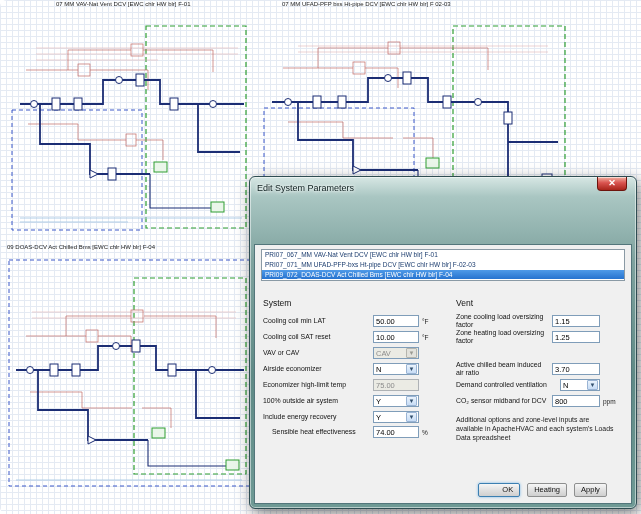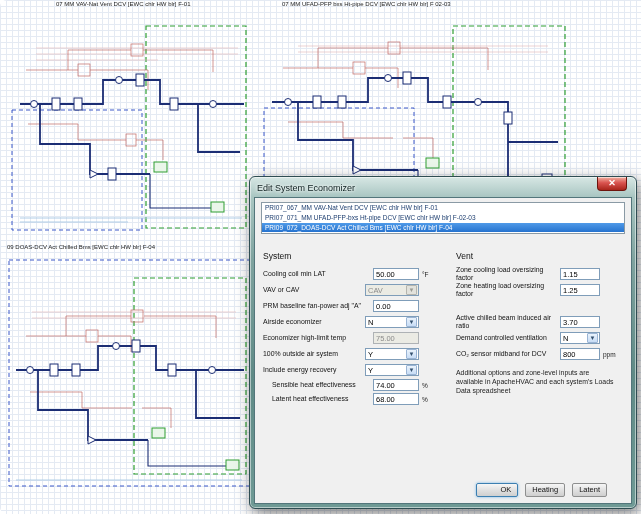--- a/index.html
+++ b/index.html
@@ -29,41 +29,41 @@
     background:linear-gradient(180deg,#d7e7e4 0%,#a9c6c2 6%,#7fa39f 25%,#5f8a86 60%,#6f9a95 100%);
     box-shadow:3px 5px 16px rgba(0,0,0,.5), inset 0 0 0 1px rgba(255,255,255,.5);}
   .titlebar{height:16px;position:relative;flex:0 0 auto;}
   .dlg-title{font-size:9px;color:#0d1f1f;line-height:15px;padding-left:3px;
     text-shadow:0 0 3px #fff,0 0 4px #fff;}
   .close-btn{position:absolute;top:-4px;right:5px;width:30px;height:14px;cursor:default;
     background:linear-gradient(180deg,#f2b3a2 0%,#d9534f 45%,#a8251b 100%);
     border:1px solid #6d140d;border-top:none;border-radius:0 0 4px 4px;
     color:#fff;font-size:9px;line-height:12px;text-align:center;font-weight:bold;
     box-shadow:inset 0 1px 0 rgba(255,255,255,.55);}
-  .dlg-body{position:relative;flex:1;background:#f0f0f0;border:1px solid #53767b;}
+  .dlg-body{position:relative;flex:1;background:#f0f0f0;border:1px solid #53767b;margin-top:47px;}
   
   .listbox{position:absolute;left:6px;top:4px;right:6px;height:32px;background:#fff;
     border:1px solid #8a9aa5;overflow:hidden;}
   .list-item{font-size:6.5px;line-height:9.8px;padding:0 3px;color:#1b3c6e;white-space:nowrap;}
   .list-item.selected{background:linear-gradient(180deg,#4f9ae8,#2673cf);color:#fff;}
   
   .col{position:absolute;top:52px;}
   .col-system{left:8px;width:172px;}
   .col-zone{left:201px;width:162px;}
   .col-heading{font-size:8.5px;color:#111;height:16px;line-height:12px;}
   .row{display:flex;align-items:center;height:16px;}
   .row.short{height:14px;}
   .spacer{height:16px;}
   .lbl{flex:1;font-size:6.9px;line-height:7.6px;color:#111;padding-right:3px;}
   .row.indent .lbl{padding-left:9px;}
   .field{width:46px;height:12px;border:1px solid #7f9db9;background:#fff;
     font-size:7.5px;padding:0 2px;color:#000;font-family:"Liberation Sans",sans-serif;}
-  .col-zone .field{width:40px;}
+  .col-zone .field{width:48px;}
   .field.disabled,.field:disabled{background:#ebebe4;color:#8b8b8b;border-color:#aeb2b5;}
-  .combo{width:54px;height:12px;border:1px solid #7f9db9;background:#fff;
+  .combo{width:46px;height:12px;border:1px solid #7f9db9;background:#fff;
     display:flex;align-items:center;font-size:7.5px;}
   .col-zone .combo{width:40px;}
   .combo .val{flex:1;padding-left:2px;color:#000;}
   .combo .arrow{width:11px;height:10px;margin-right:1px;border:1px solid #9ab4d4;border-radius:1px;
     background:linear-gradient(180deg,#eaf3fc,#c7dcf5);font-size:6px;line-height:9px;
     text-align:center;color:#33506e;}
   .combo.disabled{background:#ebebe4;}
   .combo.disabled .val{color:#8b8b8b;}
   .combo.disabled .arrow{background:#e2e2dc;border-color:#b5b5ae;color:#9a9a93;}
   .unit{width:16px;font-size:6.5px;color:#222;padding-left:3px;}
@@ -158,51 +158,51 @@
     <circle class="comp" cx="206" cy="118" r="3.5"></circle>
     <polygon class="comp" points="82,184 90,188 82,192"></polygon>
     <rect class="greenbox" x="146" y="176" width="13" height="10"></rect>
     <rect class="greenbox" x="220" y="208" width="13" height="10"></rect>
     <path class="cyan" d="M10,228 H236"></path>
   </svg>
 </div>
 
 <div class="dialog">
   <div class="titlebar">
-    <div class="dlg-title">Edit System Economizer</div>
+    <div class="dlg-title">Edit System Parameters</div>
     <div class="close-btn">
       <span>✕</span>
     </div>
   </div>
   <div class="dlg-body">
     <div class="listbox">
         <div class="list-item">PRI07_067_MM VAV-Nat Vent DCV [EWC chlr HW blr] F-01</div>
         <div class="list-item">PRI07_071_MM UFAD-PFP-bxs Ht-pipe DCV [EWC chlr HW blr] F-02-03</div>
         <div class="list-item selected">PRI09_072_DOAS-DCV Act Chilled Bms [EWC chlr HW blr] F-04</div>
       </div>
 
     <div class="col col-system">
       <div class="col-heading">System</div>
       <div id="system-rows">
           <div class="row">
             <span class="lbl">Cooling coil min LAT</span>
             <input type="text" class="field" value="50.00" style="">
             <span class="unit">°F</span>
           </div>
           <div class="row">
+            <span class="lbl">Cooling coil SAT reset</span>
+            <input type="text" class="field" value="10.00" style="">
+            <span class="unit">°F</span>
+          </div>
+          <div class="row">
             <span class="lbl">VAV or CAV</span>
             <div class="combo disabled">
               <span class="val">CAV</span>
               <span class="arrow">▼</span>
             </div>
-            <span class="unit"></span>
-          </div>
-          <div class="row">
-            <span class="lbl">PRM baseline fan-power adj "A"</span>
-            <input type="text" class="field" value="0.00" style="">
             <span class="unit"></span>
           </div>
           <div class="row">
             <span class="lbl">Airside economizer</span>
             <div class="combo">
               <span class="val">N</span>
               <span class="arrow">▼</span>
             </div>
             <span class="unit"></span>
           </div>
@@ -225,25 +225,20 @@
               <span class="val">Y</span>
               <span class="arrow">▼</span>
             </div>
             <span class="unit"></span>
           </div>
           <div class="row indent short">
             <span class="lbl">Sensible heat effectiveness</span>
             <input type="text" class="field" value="74.00" style="">
             <span class="unit">%</span>
           </div>
-          <div class="row indent short">
-            <span class="lbl">Latent heat effectiveness</span>
-            <input type="text" class="field" value="68.00" style="">
-            <span class="unit">%</span>
-          </div>
         </div>
     </div>
 
     <div class="col col-zone">
       <div class="col-heading">Vent</div>
       <div id="zone-rows">
           <div class="row">
             <span class="lbl">Zone cooling load oversizing factor</span>
             <input type="text" class="field" value="1.15" style="">
             <span class="unit"></span>
@@ -272,16 +267,16 @@
             <input type="text" class="field" value="800" style="">
             <span class="unit">ppm</span>
           </div>
         </div>
       <div class="note">Additional options and zone-level inputs are available in ApacheHVAC and each system's Loads Data spreadsheet</div>
     </div>
 
     <div class="buttons">
       <div class="btn focus">OK</div>
       <div class="btn">Heating</div>
-      <div class="btn">Latent</div>
+      <div class="btn">Apply</div>
     </div>
   </div>
 </div>
 
 </body></html>

